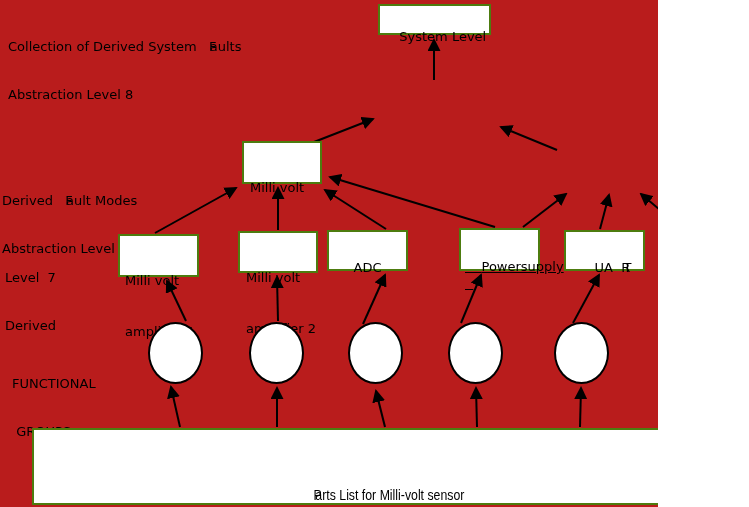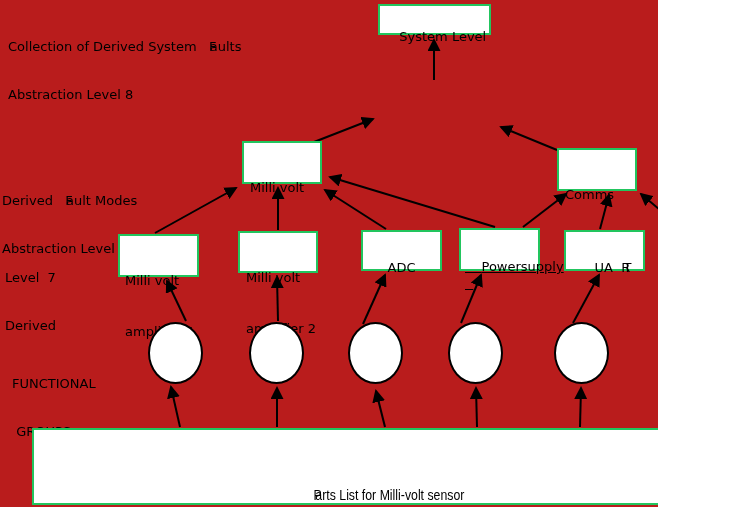--- a/index.html
+++ b/index.html
@@ -1,20 +1,20 @@
 <!DOCTYPE html>
 <html><head>
 <meta charset="utf-8">
 <style>
   html,body{margin:0;padding:0;background:#fff;}
   .stage{position:relative;width:658px;height:507px;background:#b91c1c;overflow:hidden;
          font-family:"DejaVu Sans",sans-serif;color:#000;}
   svg.arrows{position:absolute;left:0;top:0;width:749px;height:507px;}
   svg.arrows line{stroke:#000;stroke-width:2;}
-  .box{position:absolute;border:2px solid #22c55e;background:#fff;box-sizing:border-box;
+  .box{position:absolute;border:2px solid #4d7c0f;background:#fff;box-sizing:border-box;
        font-size:13px;line-height:17px;white-space:pre;}
   .ellipse{position:absolute;border:2px solid #000;border-radius:50%;background:#fff;
            box-sizing:border-box;width:55px;height:62px;top:322px;}
   .lbl{position:absolute;font-size:13px;line-height:16px;white-space:pre;}
   .ov{margin-left:-0.52em;}
   .center{text-align:center;}
   .parts-box{display:flex;align-items:flex-end;justify-content:center;}
   .parts-text{font-family:"Liberation Sans",sans-serif;font-size:15px;
               transform:scaleX(0.82);transform-origin:center;white-space:pre;}
 </style>
@@ -77,36 +77,32 @@
   <div class="box center" style="left:378px;top:4px;width:113px;height:31px;padding-top:5px;">
     <span>System Level</span>
   </div>
 
 
   <div class="box" style="left:242px;top:141px;width:80px;height:43px;padding:2px 0 0 6px;">
     <div>Milli volt</div>
     <div>sensor</div>
   </div>
 
-  <div class="box" style="left:557px;top:148px;width:80px;height:43px;padding:2px 0 0 6px;">
-    <div>Comms</div>
-    <div>sub-system</div>
-  </div>
 
   <div class="box" style="left:118px;top:234px;width:81px;height:43px;padding:2px 0 0 5px;">
     <div>Milli volt</div>
     <div>amplifier 1</div>
   </div>
 
   <div class="box" style="left:238px;top:231px;width:80px;height:42px;padding:2px 0 0 6px;">
     <div>Milli volt</div>
     <div>amplifier 2</div>
   </div>
 
-  <div class="box" style="left:361px;top:230px;width:81px;height:41px;padding:10px 0 0 8px;">
+  <div class="box" style="left:327px;top:230px;width:81px;height:41px;padding:10px 0 0 8px;">
     <span>ADC</span>
   </div>
 
   <div class="box" style="left:459px;top:228px;width:81px;height:43px;padding:11px 0 0 4px;overflow:visible;text-decoration:underline;">
     <span>Powersupply</span>
   </div>
 
   <div class="box" style="left:564px;top:230px;width:81px;height:41px;padding:10px 0 0 12px;">
     <span><span>UA  </span><span>R</span><span class="ov">T</span></span>
   </div>

